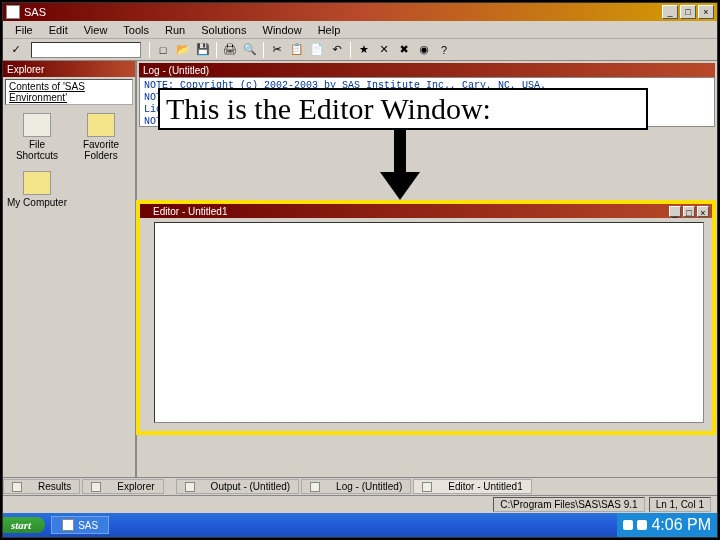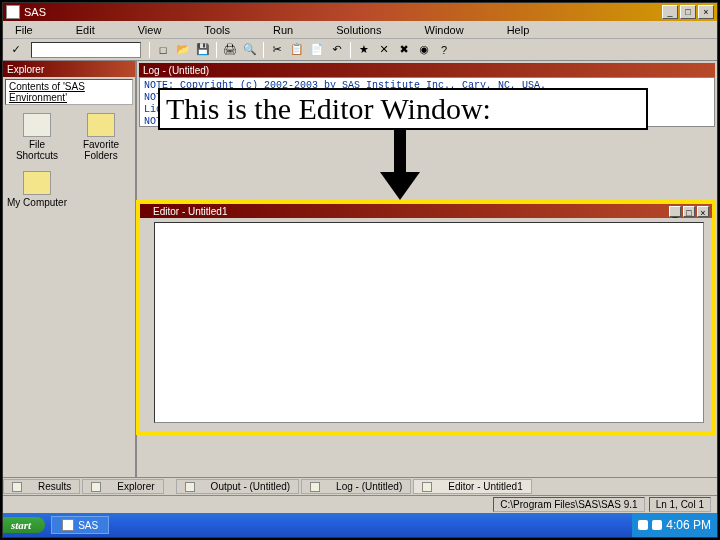--- a/index.html
+++ b/index.html
@@ -49,21 +49,20 @@
     color: #000;
     cursor: pointer;
   }
   .menubar {
     height: 18px;
     background: #d4d0c8;
     display: flex;
     align-items: center;
     padding: 0 4px;
     border-bottom: 1px solid #aaa;
-    gap: 27px;
   }
   .menubar span {
     padding: 2px 8px;
     cursor: pointer;
   }
   .toolbar {
     height: 22px;
     background: #d4d0c8;
     display: flex;
     align-items: center;
@@ -268,21 +267,21 @@
     align-items: center;
     gap: 4px;
     font-size: 10px;
     height: 18px;
   }
   .task-btn .ticon { width:12px; height:12px; background:#fff; border:1px solid #888; }
   .tray {
     margin-left: auto;
     background: #1a8ad8;
     padding: 2px 6px;
-    font-size: 12px;
+    font-size: 16px;
     display: flex;
     align-items: center;
     gap: 4px;
     height: 24px;
   }
   .tray .ticon { width:10px; height:10px; background:#fff; border-radius:2px; }
 </style>
 </head>
 <body>
 

